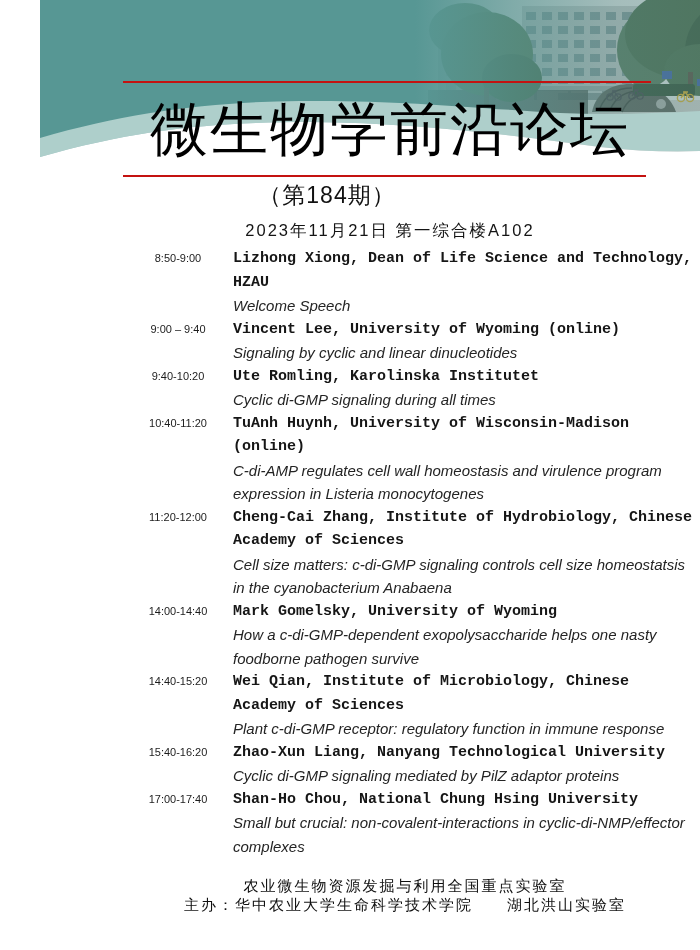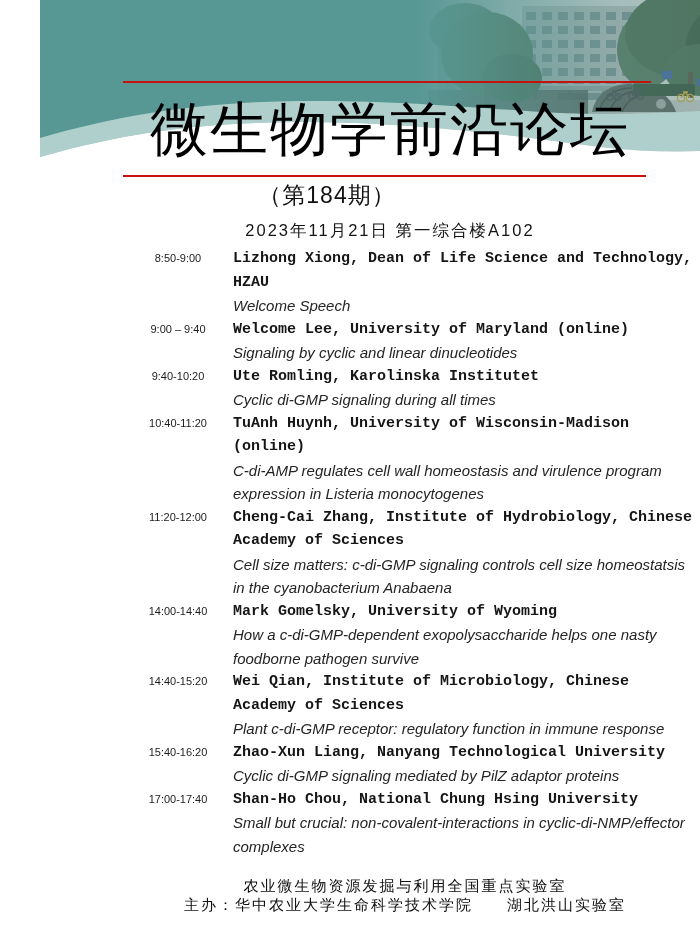--- a/index.html
+++ b/index.html
@@ -155,21 +155,21 @@
       <div class="time">8:50-9:00</div>
       <div class="lines">
         <div class="speaker">Lizhong Xiong, Dean of Life Science and Technology, HZAU</div>
         <div class="talk">Welcome Speech</div>
       </div>
     </div>
 
     <div class="entry">
       <div class="time">9:00 – 9:40</div>
       <div class="lines">
-        <div class="speaker">Welcome Lee, University of Maryland (online)</div>
+        <div class="speaker">Vincent Lee, University of Wyoming (online)</div>
         <div class="talk">Signaling by cyclic and linear dinucleotides</div>
       </div>
     </div>
 
     <div class="entry">
       <div class="time">9:40-10:20</div>
       <div class="lines">
         <div class="speaker">Ute Romling, Karolinska Institutet</div>
         <div class="talk">Cyclic di-GMP signaling during all times</div>
       </div>

